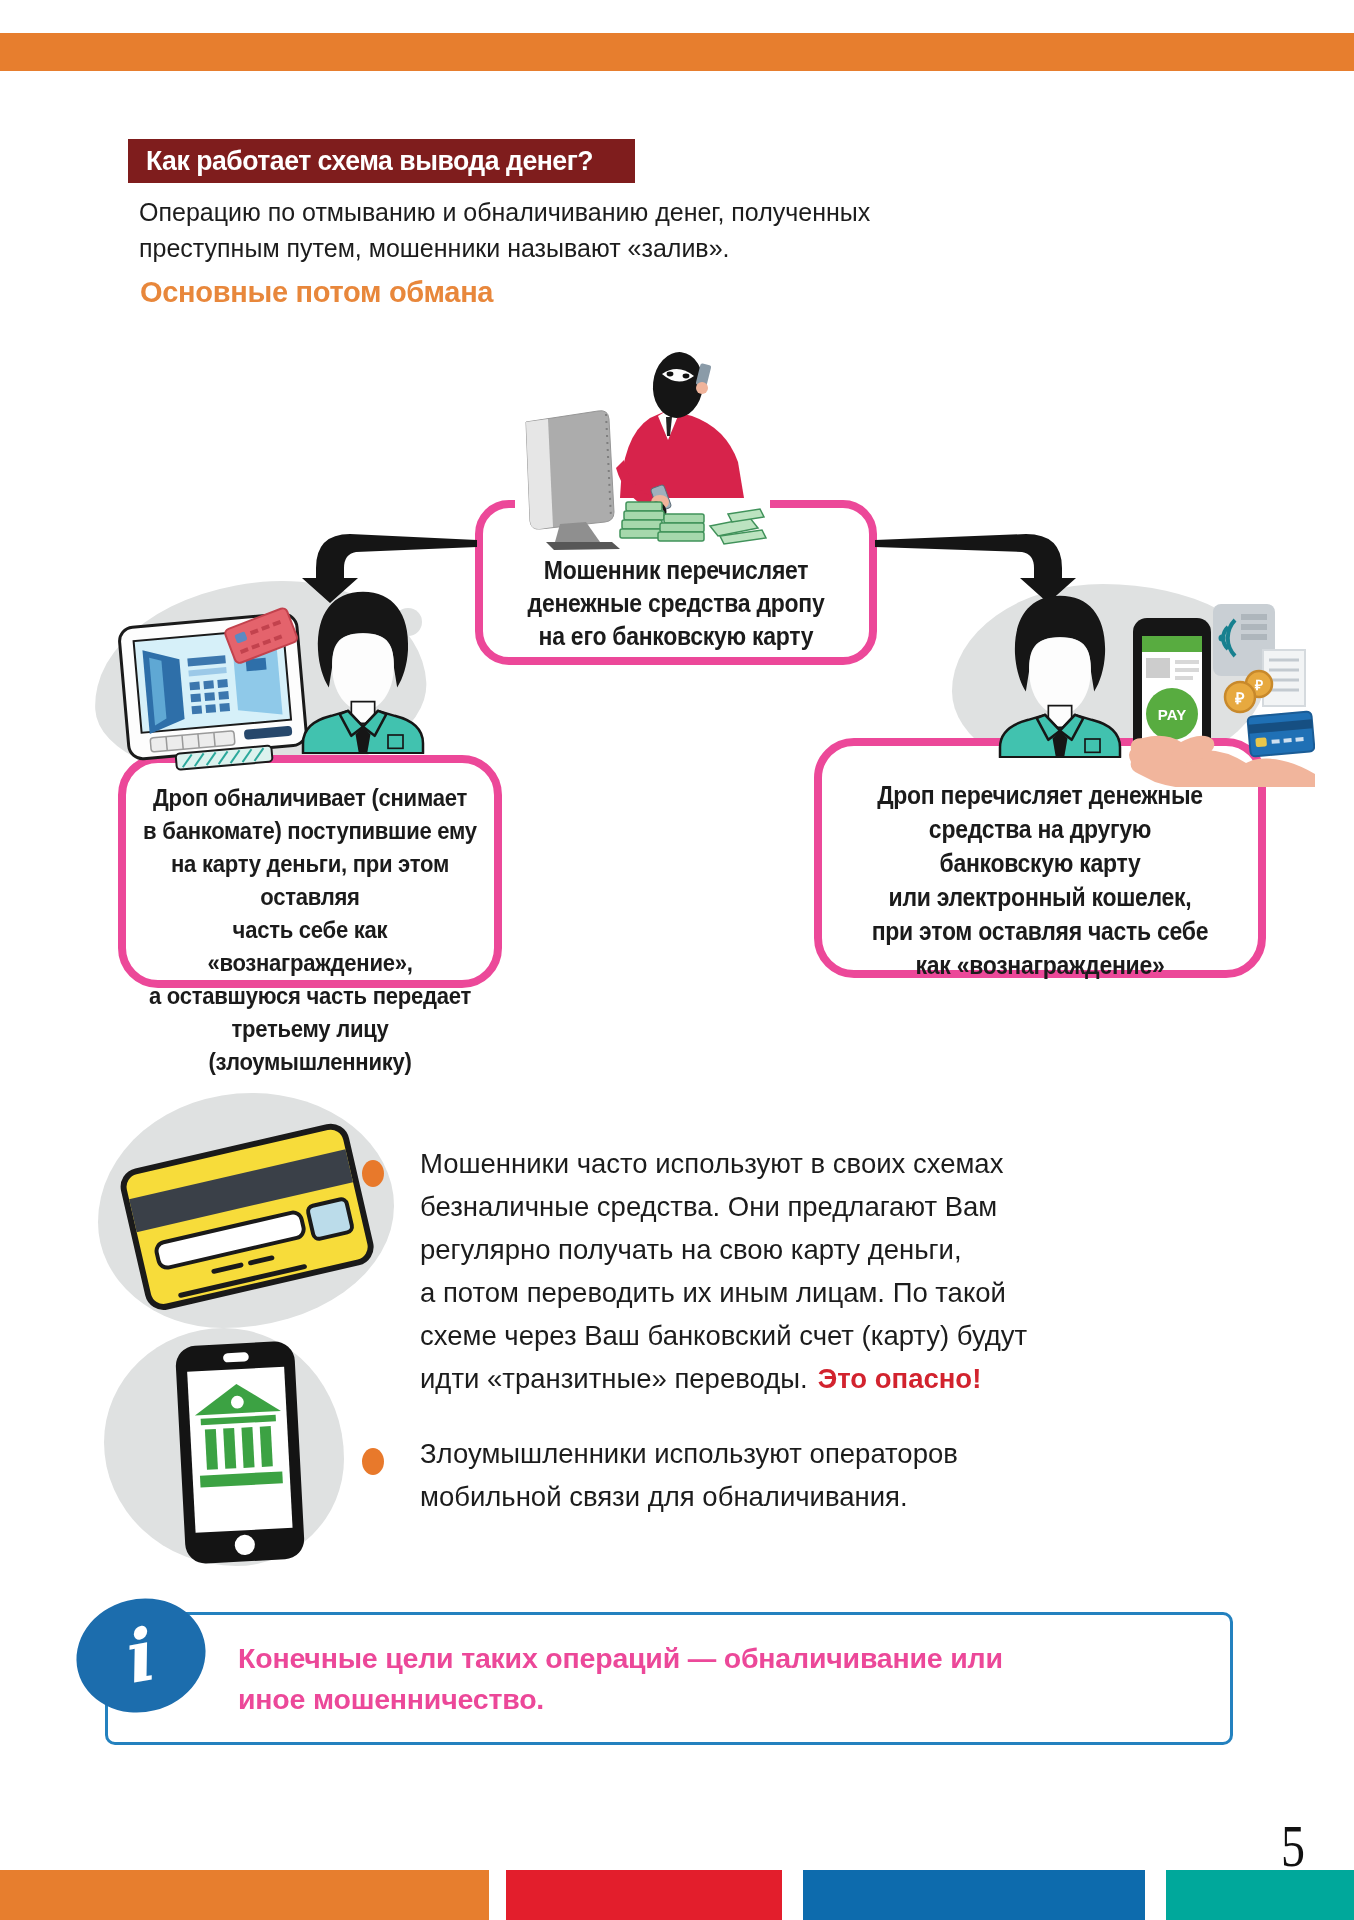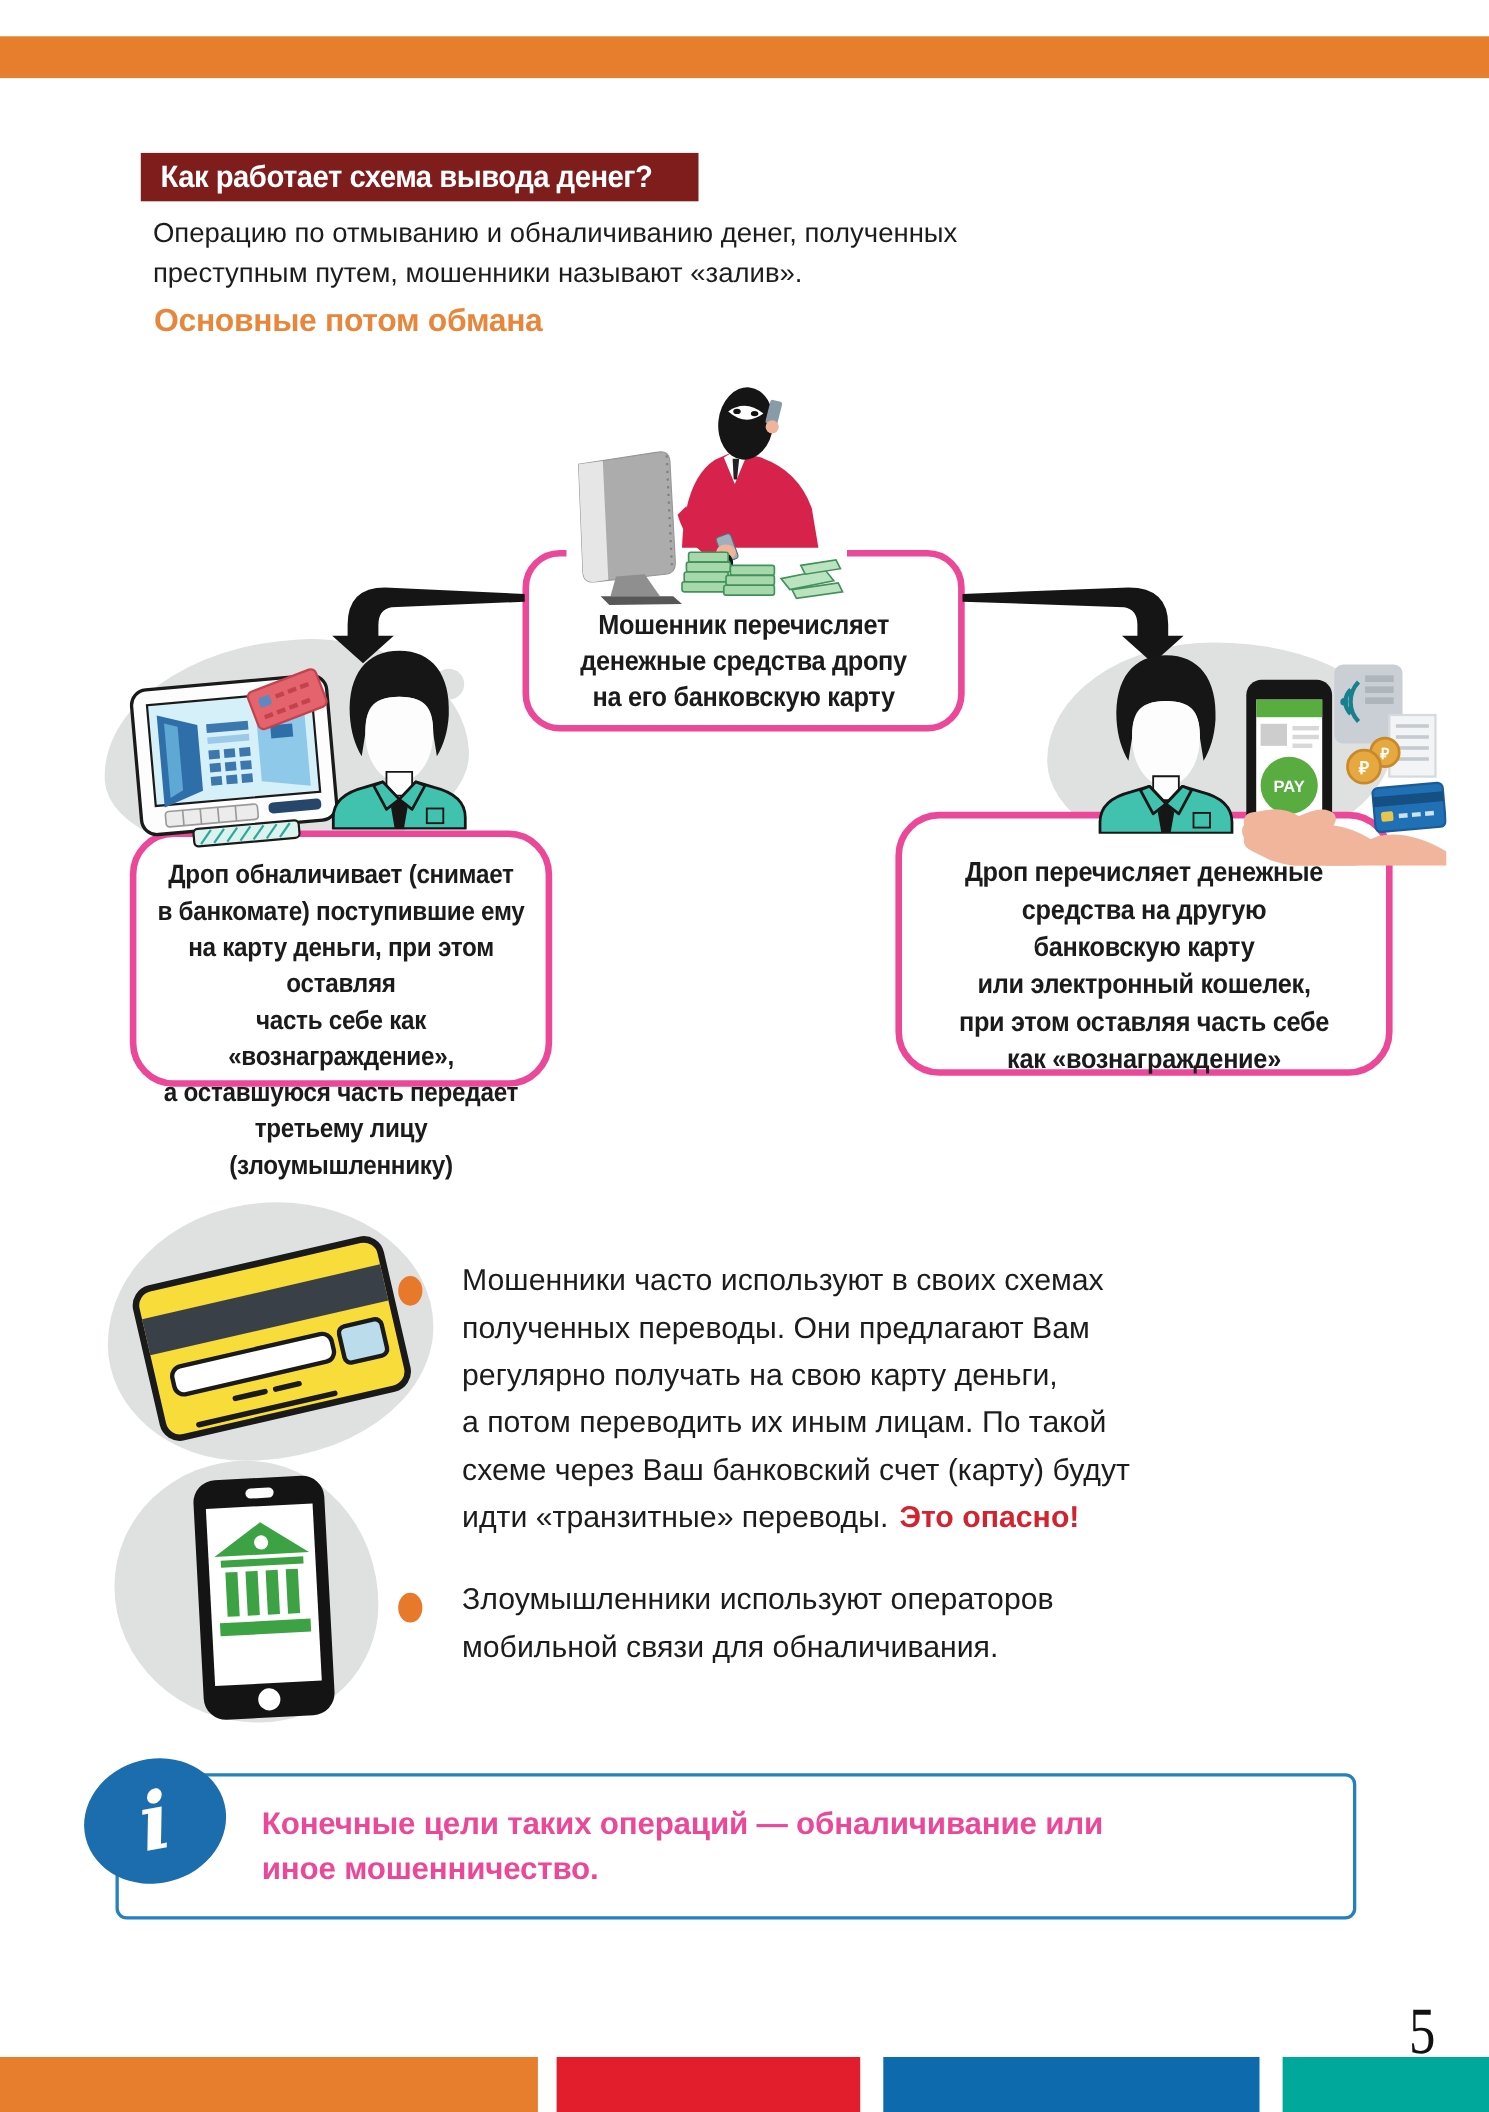--- a/index.html
+++ b/index.html
@@ -13,21 +13,21 @@
 
   .title-box{left:128px;top:139px;height:44px;background:#7f1d1d;padding:0 18px;
              display:flex;align-items:center;}
   .title-box span{color:#ffffff;font-size:28px;font-weight:700;letter-spacing:-0.5px;
                   transform:scaleX(0.95);transform-origin:left center;white-space:nowrap;}
 
   .intro{left:139px;top:194px;font-size:25px;line-height:36px;color:#1c1c1c;}
   .subtitle{left:140px;top:276px;font-size:29px;font-weight:700;color:#E8873B;letter-spacing:-0.3px;}
 
   .blob{background:#DFE1E1;z-index:1;}
-  .box{background:#ffffff;border:6px solid #ec4899;z-index:2;box-sizing:border-box;
+  .box{background:#ffffff;border:8px solid #ec4899;z-index:2;box-sizing:border-box;
        text-align:center;}
   .box .multiline{transform:scaleX(0.92);transform-origin:center top;}
   .box-center{left:475px;top:500px;width:402px;height:165px;border-radius:34px;
               font-size:25px;line-height:33px;padding-top:46px;}
   .box-left{left:118px;top:755px;width:384px;height:233px;border-radius:40px;
             font-size:24px;line-height:33px;padding-top:18px;}
   .box-right{left:790px;top:738px;width:452px;height:240px;border-radius:40px;
              font-size:25px;line-height:34px;padding-top:32px;margin-left:24px;}
 
   .decor-dot{background:#DFE1E1;border-radius:50%;z-index:1;}
@@ -276,21 +276,21 @@
         <line x1="100" y1="166" x2="128" y2="166"></line>
         <line x1="138" y1="166" x2="160" y2="166"></line>
         <line x1="62" y1="182" x2="190" y2="182"></line>
       </g>
     </g>
   </svg>
 
   <div class="abs bullet-dot" style="left:362px;top:1160px;"></div>
   <div class="abs bullet-text" style="left:420px;top:1142px;width:720px;">
     <span class="multiline">Мошенники часто используют в своих схемах
-полученных переводы. Они предлагают Вам
+безналичные средства. Они предлагают Вам
 регулярно получать на свою карту деньги,
 а потом переводить их иным лицам. По такой
 схеме через Ваш банковский счет (карту) будут
 идти «транзитные» переводы.</span><span class="hl">Это опасно!</span>
   </div>
 
   <div class="abs blob" style="left:104px;top:1328px;width:240px;height:238px;border-radius:50% 50% 45% 55% / 48% 55% 45% 52%;"></div>
   <svg class="abs z3" style="left:162px;top:1338px;" width="156" height="229" viewBox="0 0 170 250">
     <g transform="rotate(-3 85 125)">
       <rect x="20" y="6" width="130" height="238" rx="22" fill="#141414"></rect>

